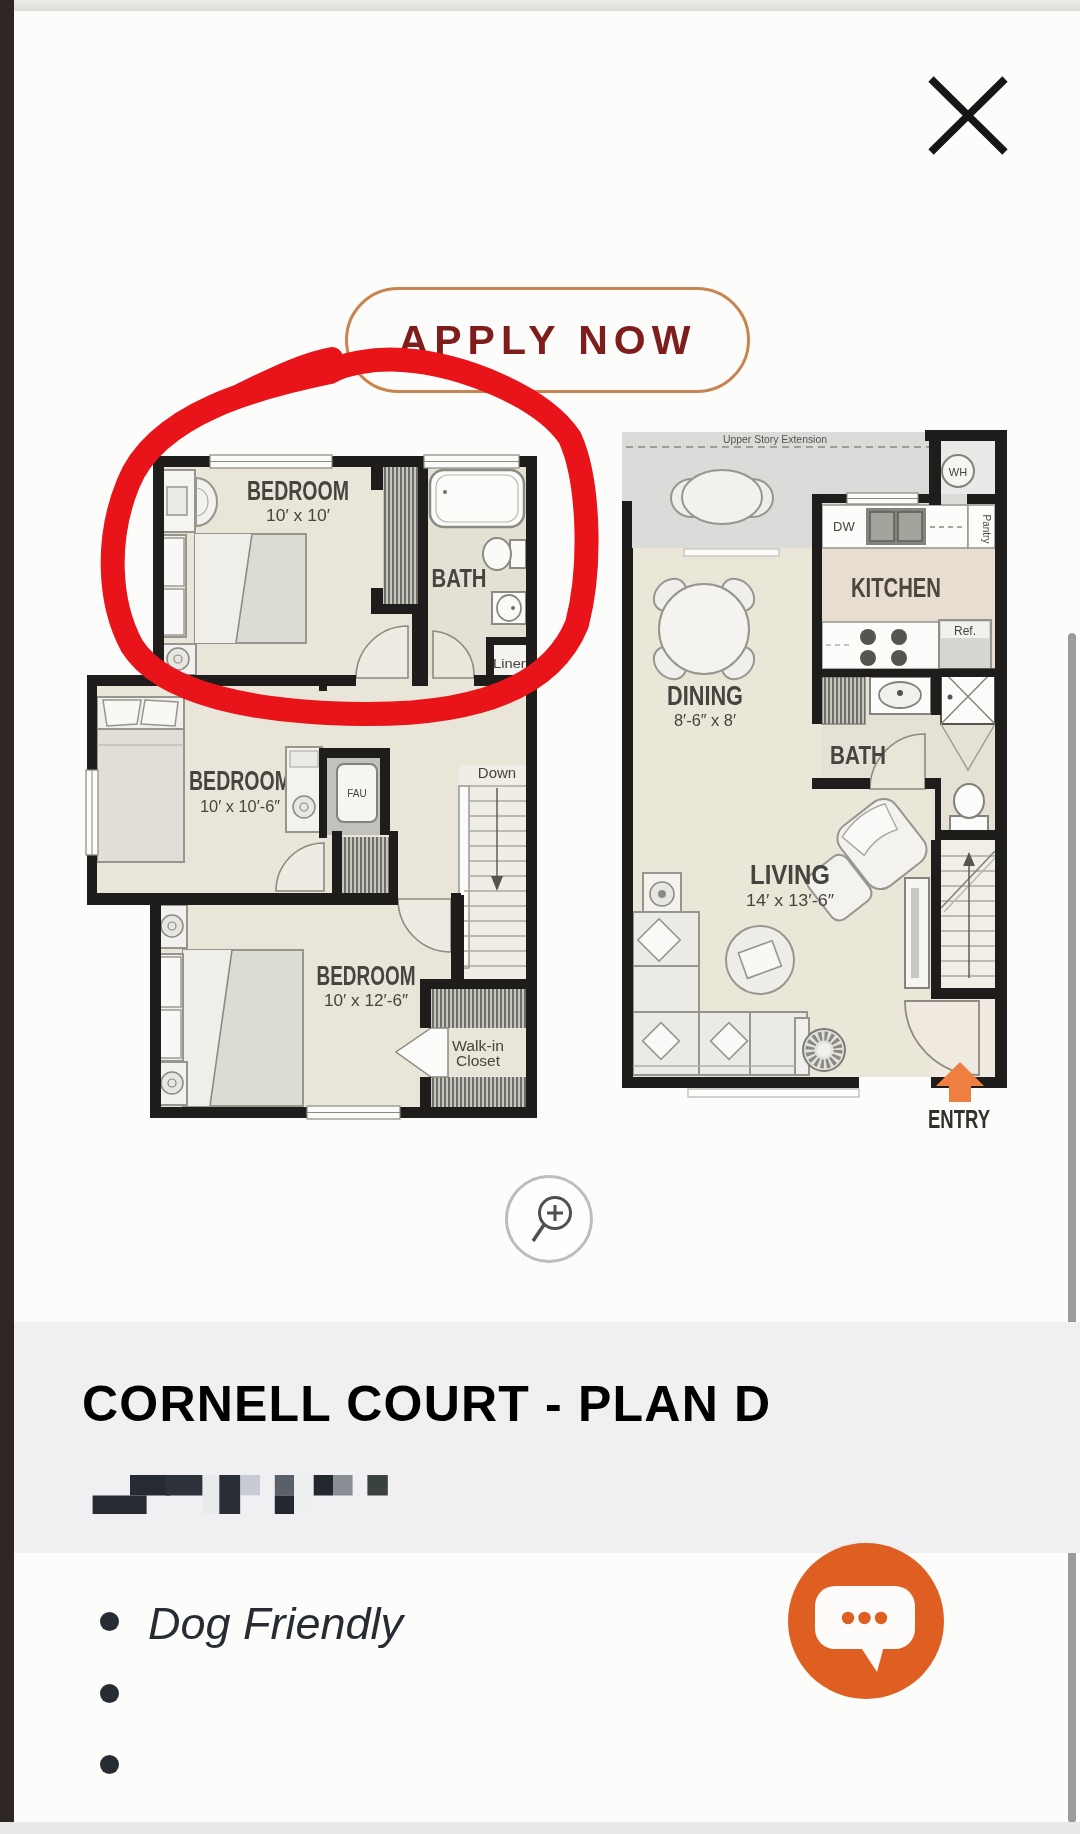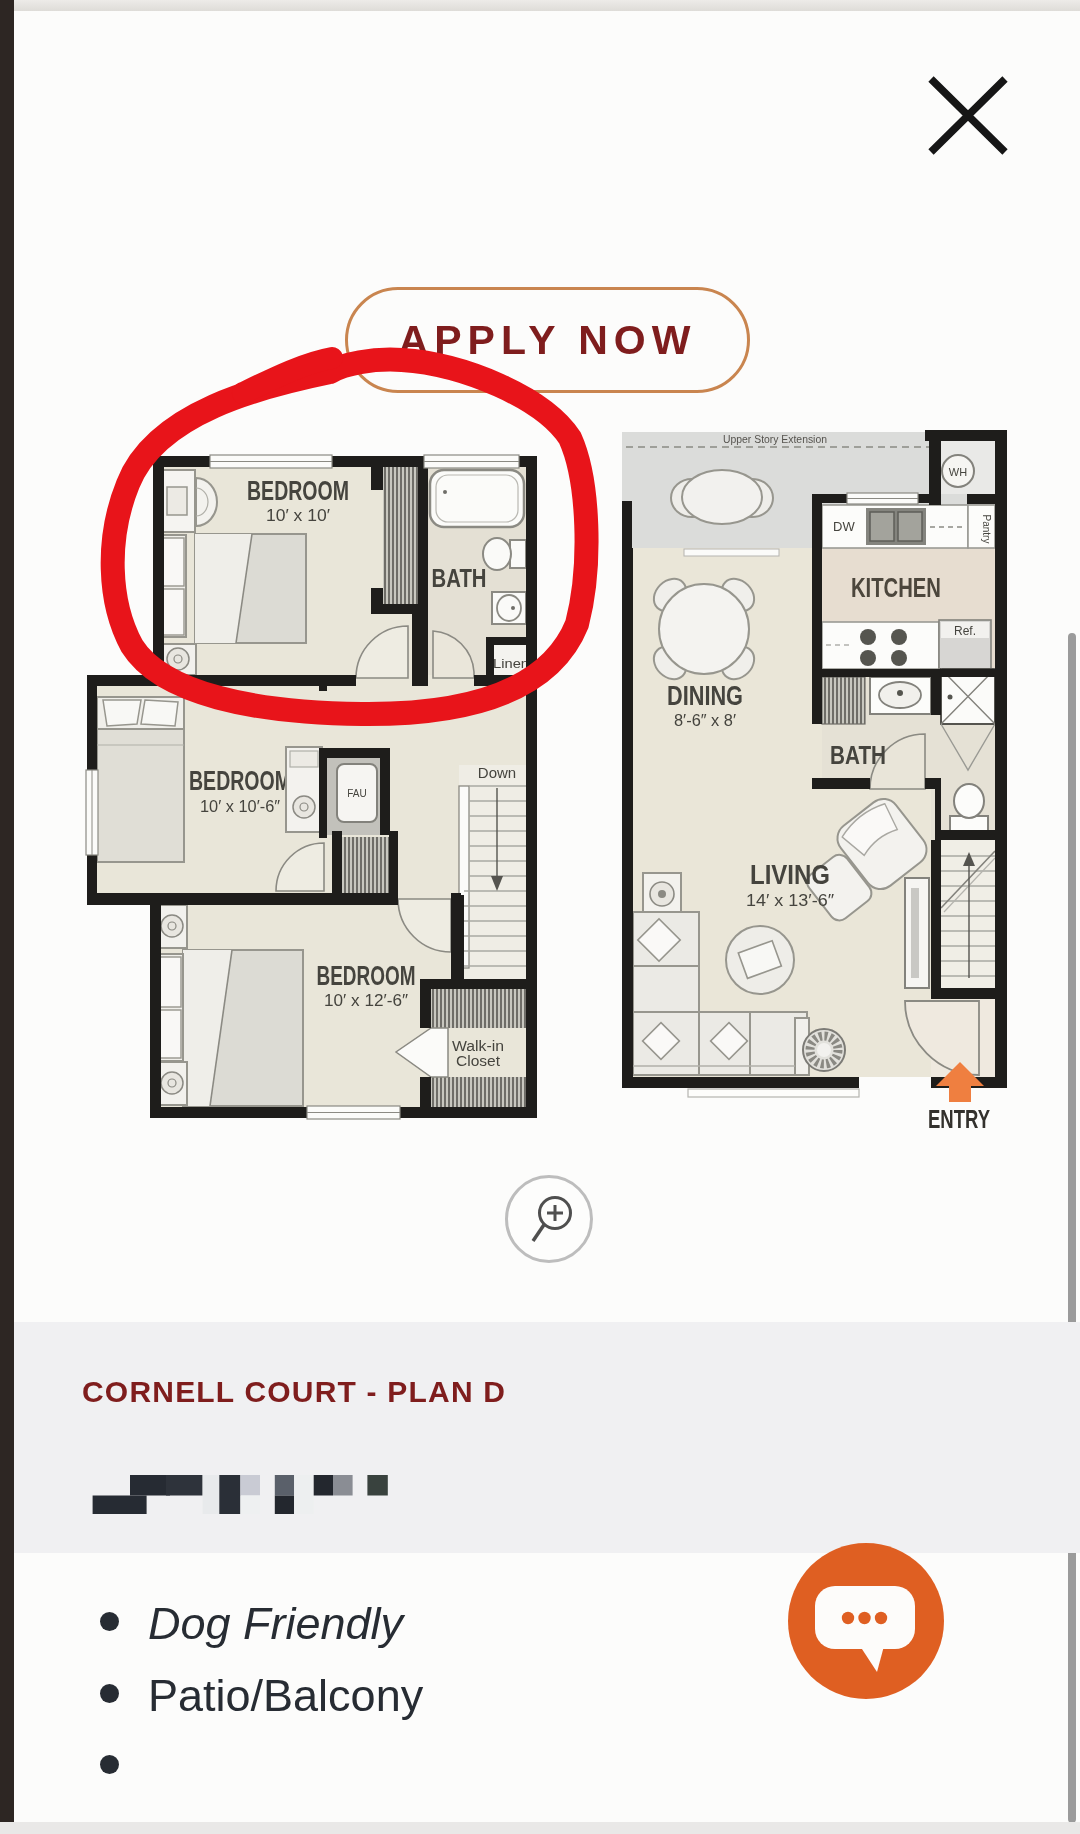--- a/index.html
+++ b/index.html
@@ -439,21 +439,21 @@
 <div class="abs" style="left:505px;top:1175px;width:88px;height:88px;border:3px solid #bdbdbd;border-radius:50%;box-sizing:border-box;background:#fdfdfc;"></div>
 
 <svg class="abs" style="left:505px;top:1175px;" width="88" height="88" viewBox="0 0 88 88">
 <circle cx="50" cy="38" r="15.5" fill="none" stroke="#4f4f4f" stroke-width="3"></circle>
 <path d="M42 38 H58 M50 30 V46" stroke="#4f4f4f" stroke-width="3"></path>
 <path d="M39.5 49 L28 66" stroke="#4f4f4f" stroke-width="3.5"></path>
 </svg>
 
 <div class="abs" style="left:14px;top:1322px;width:1066px;height:231px;background:#f0f0f2;"></div>
 
-<div class="abs" style="left:82px;top:1375px;font-size:30px;font-weight:bold;letter-spacing:1.2px;color:#7f1d1d;">CORNELL COURT - PLAN D</div>
+<div class="abs" style="left:82px;top:1375px;font-size:50px;font-weight:bold;letter-spacing:1.2px;color:#000000;">CORNELL COURT - PLAN D</div>
 
 <svg class="abs" style="left:92px;top:1475px;" width="300" height="40" viewBox="0 0 300 40">
 <rect x="0.6" y="20.5" width="54" height="18.5" fill="#262b33"></rect>
 <rect x="38" y="0" width="40" height="20.5" fill="#262b33"></rect>
 <rect x="74" y="0" width="36.6" height="20.5" fill="#2e333b"></rect>
 <rect x="110.6" y="0" width="16.7" height="39" fill="#e8eaec"></rect>
 <rect x="127.3" y="0" width="21.1" height="39" fill="#2a2f37"></rect>
 <rect x="148.4" y="0" width="19.6" height="20.5" fill="#c9cbd4"></rect>
 <rect x="148.4" y="20.5" width="19.6" height="18.5" fill="#eef0f1"></rect>
 <rect x="182.8" y="0" width="19.3" height="20.5" fill="#5a606a"></rect>
@@ -461,21 +461,20 @@
 <rect x="202.1" y="0" width="19.6" height="39" fill="#edeff0"></rect>
 <rect x="221.7" y="0" width="19.3" height="20.5" fill="#23272e"></rect>
 <rect x="241" y="0" width="19.6" height="20.5" fill="#8a8d94"></rect>
 <rect x="275.4" y="0" width="20.4" height="20.5" fill="#39423e"></rect>
 </svg>
 
 <div class="abs" style="left:100px;top:1612px;width:19px;height:19px;border-radius:50%;background:#272c33;"></div>
 <div class="abs" style="left:148px;top:1598px;font-size:45px;color:#272c33;font-style:italic;">Dog Friendly</div>
 
 <div class="abs" style="left:100px;top:1684px;width:19px;height:19px;border-radius:50%;background:#272c33;"></div>
-<div class="abs" style="left:148px;top:1670px;font-size:45px;color:#272c33;">Patio/Balcony</div>
 
 <div class="abs" style="left:100px;top:1755px;width:19px;height:19px;border-radius:50%;background:#272c33;"></div>
 
 <div class="abs" style="left:788px;top:1543px;width:156px;height:156px;border-radius:50%;background:#df5f22;"></div>
 
 <svg class="abs" style="left:788px;top:1543px;" width="156" height="156" viewBox="0 0 156 156">
 <rect x="27" y="43" width="100" height="63" rx="20" fill="#fdfcfa"></rect>
 <polygon points="72,103 96,103 89,129" fill="#fdfcfa"></polygon>
 <circle cx="60" cy="75" r="6.2" fill="#df5f22"></circle>
 <circle cx="76.5" cy="75" r="6.2" fill="#df5f22"></circle>

